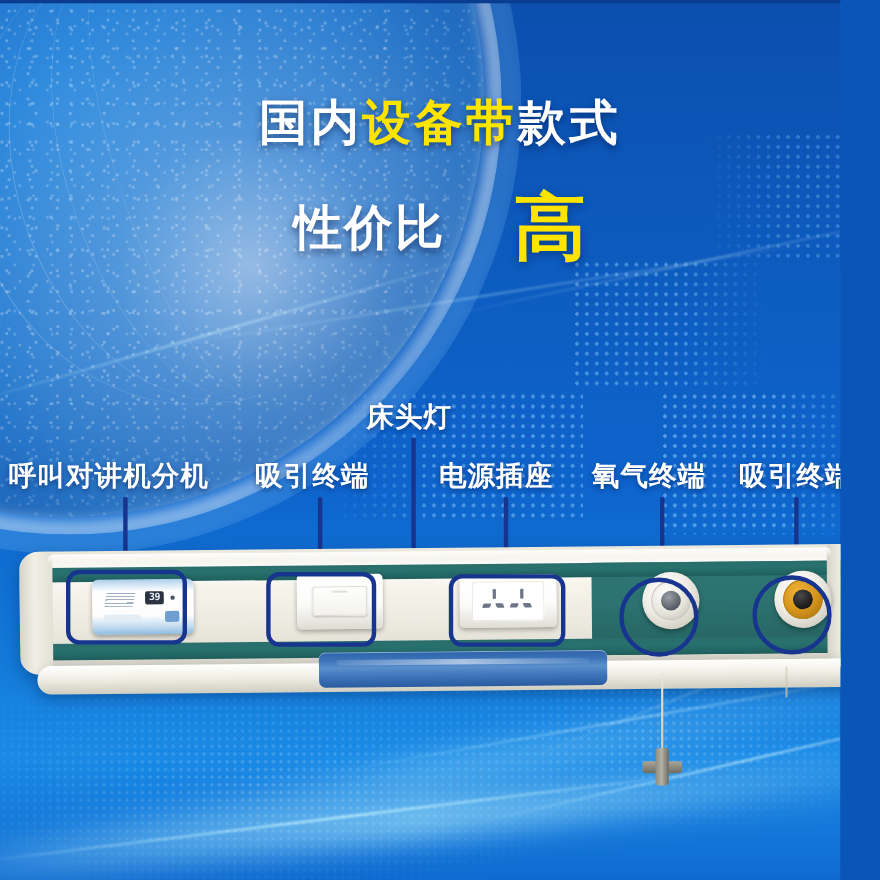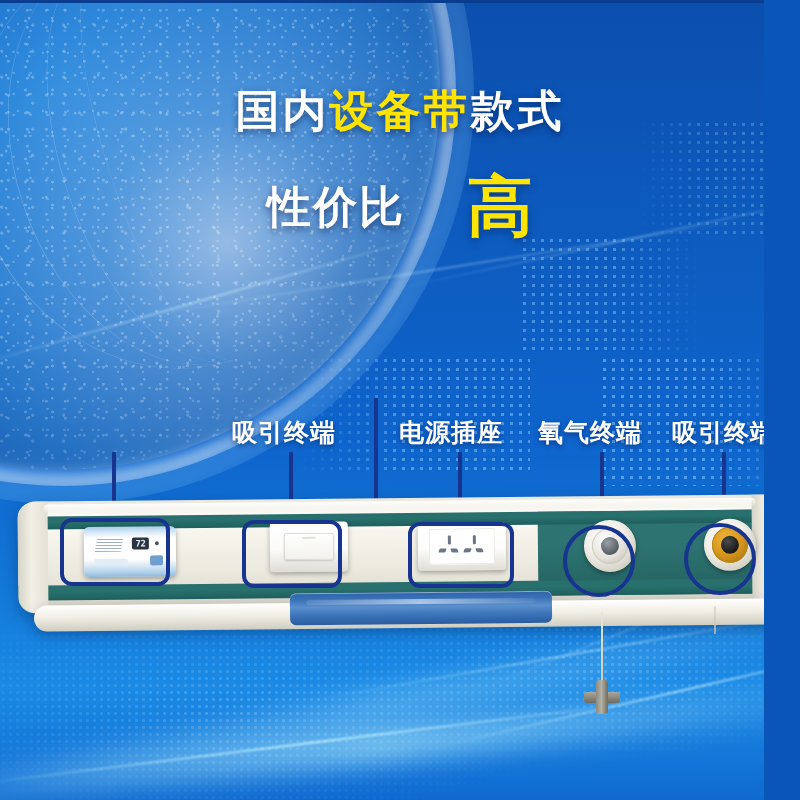--- a/index.html
+++ b/index.html
@@ -291,21 +291,23 @@
   <div class="topbar"></div>
 
   <div class="headline">
     <span>国内</span><span class="hl">设备带</span><span>款式</span>
   </div>
 
   <div class="subline">
     <span class="s1">性价比</span><span class="gap"></span><span class="s2">高</span>
   </div>
 
+  <div class="label" style="left:8px;top:416px;">呼叫对讲机分机</div>
   <div class="label" style="left:232px;top:416px;">吸引终端</div>
+  <div class="label" style="left:333px;top:362px;">床头灯</div>
   <div class="label" style="left:399px;top:416px;">电源插座</div>
   <div class="label" style="left:672px;top:416px;">吸引终端</div>
   <div class="label" style="left:538px;top:416px;">氧气终端</div>
 
   <div class="leader" style="left:112px;top:452px;height:68px;"></div>
   <div class="leader" style="left:289px;top:452px;height:68px;"></div>
   <div class="leader" style="left:374px;top:398px;height:216px;"></div>
   <div class="leader" style="left:458px;top:452px;height:70px;"></div>
   <div class="leader" style="left:600px;top:452px;height:80px;"></div>
   <div class="leader" style="left:722px;top:452px;height:78px;"></div>
@@ -315,21 +317,21 @@
     <div class="panel">
       <div class="teal-field"></div>
       <div class="stripe top"></div>
       <div class="stripe bot"></div>
       <div class="panel-cap l"></div>
       <div class="panel-cap r"></div>
       <div class="panel-hl"></div>
 
       <div class="dev intercom">
         <div class="ic-grille"></div>
-        <div class="ic-display">72</div>
+        <div class="ic-display">39</div>
         <div class="ic-led"></div>
         <div class="ic-bar"></div>
         <div class="ic-btn"></div>
       </div>
 
       <div class="dev switch">
         <div class="sw-rocker"></div>
       </div>
 
       <div class="dev socket">

